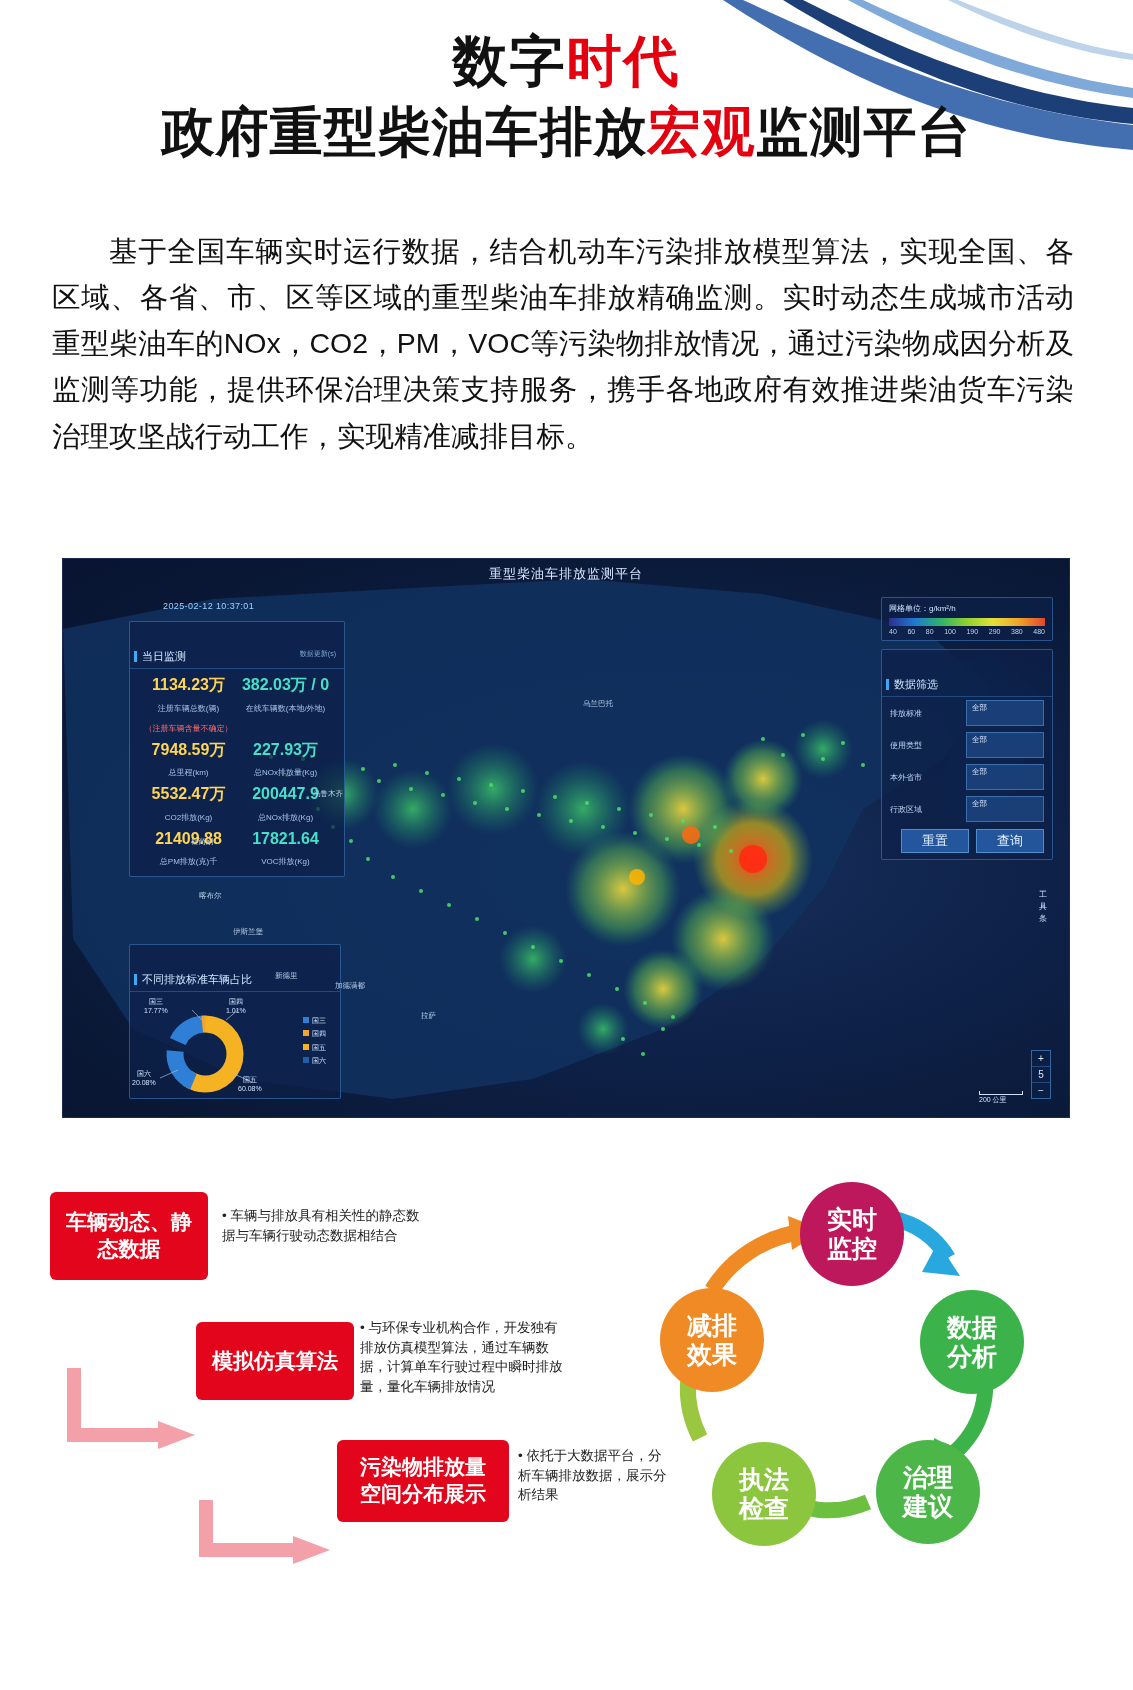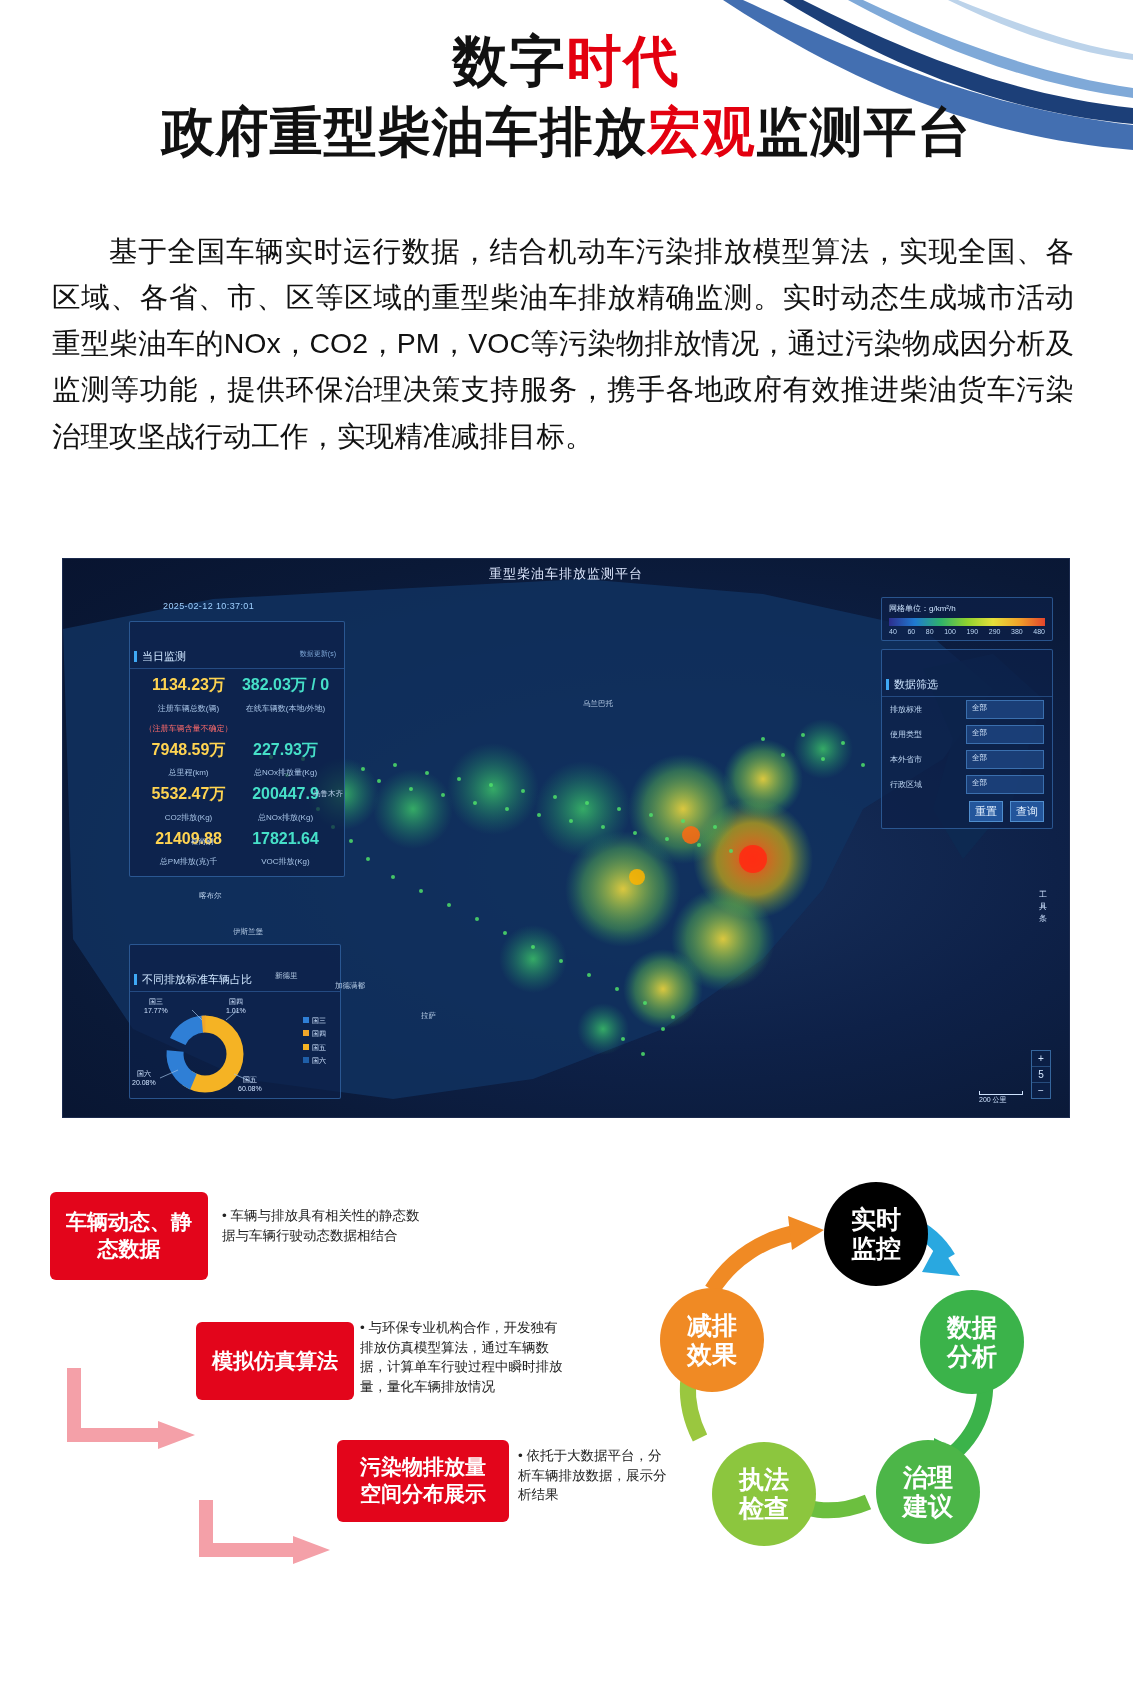--- a/index.html
+++ b/index.html
@@ -67,24 +67,24 @@
   .legend-panel { right:16px; top:38px; width:172px; padding:5px 7px; }
   .legend-title { color:#cfe6ff; font-size:8px; margin-bottom:4px; }
   .legend-bar { height:8px; width:100%;
     background:linear-gradient(90deg,#2d2f8f,#1f7ad1,#2fb36a,#8fd12f,#e5e03a,#f0a22a,#e4452c); }
   .legend-ticks { display:flex; justify-content:space-between; color:#bcd6f5; font-size:7px; margin-top:2px;}
 
   .filter-panel { right:16px; top:90px; width:172px; }
   .filter-row { display:flex; align-items:center; justify-content:space-between;
     padding:3px 8px; color:#bed6f2; font-size:8px; }
   .filter-sel { background:rgba(30,70,130,.8); border:1px solid rgba(90,160,230,.5);
-    color:#d8eaff; font-size:7.5px; padding:2px 12px 5px 5px; width:78px; position:relative;font-family:Liberation Mono, monospace; }
+    color:#d8eaff; font-size:7.5px; padding:2px 12px 12px 5px; width:78px; position:relative;font-family:Liberation Mono, monospace; }
   .filter-btns { display:flex; justify-content:flex-end; gap:7px; padding:4px 8px 6px; }
   .fbtn { background:rgba(40,95,170,.85); border:1px solid rgba(110,180,240,.6);
-    color:#e4f1ff; font-size:11px; padding:2px 5px; }
+    color:#e4f1ff; font-size:13px; padding:2px 20px; }
 
   .donut-panel { left:66px; top:385px; width:212px; height:155px; }
   .donut-body { position:relative; height:120px; }
 
   .zoom-ctl { position:absolute; right:18px; bottom:18px; width:20px;
     background:rgba(12,32,72,.85); border:1px solid rgba(90,160,230,.55);
     color:#d6e8ff; font-size:10px; text-align:center; }
   .zoom-ctl div { padding:2px 0; border-bottom:1px solid rgba(90,160,230,.35); }
   .zoom-ctl div:last-child { border-bottom:none; }
   .scale-bar { position:absolute; right:46px; bottom:12px; color:#cfe3ff; font-size:7px; }
@@ -411,21 +411,21 @@
   <path d="M322,180 C332,220 318,255 288,278" stroke="#3bb34a" stroke-width="16" fill="none"></path>
   <path d="M302,272 L274,296 L274,258 Z" fill="#3bb34a"></path>
   <path d="M208,322 C175,336 140,332 112,312" stroke="#6cbf3f" stroke-width="16" fill="none"></path>
   <path d="M126,300 L92,318 L126,336 Z" fill="#6cbf3f"></path>
   <path d="M40,258 C22,222 24,185 46,152" stroke="#9ac73f" stroke-width="16" fill="none"></path>
   <path d="M32,166 L56,136 L66,172 Z" fill="#9ac73f"></path>
   <path d="M52,110 C72,78 104,58 140,52" stroke="#f08a24" stroke-width="16" fill="none"></path>
   <path d="M128,36 L164,50 L132,70 Z" fill="#f08a24"></path>
 </svg>
 
-<div class="bubble" style="left:824px; top:1182px; width:104px; height:104px; background:#000000; white-space:pre-line;align-items:center;">
+<div class="bubble" style="left:800px; top:1182px; width:104px; height:104px; background:#be185d; white-space:pre-line;align-items:center;">
   <span>实时
 监控</span>
 </div>
 <div class="bubble" style="left:920px; top:1290px; width:104px; height:104px; background:#3bb34a; white-space:pre-line;">
   <span>数据
 分析</span>
 </div>
 <div class="bubble" style="left:876px; top:1440px; width:104px; height:104px; background:#4cb648; white-space:pre-line;">
   <span>治理
 建议</span>

